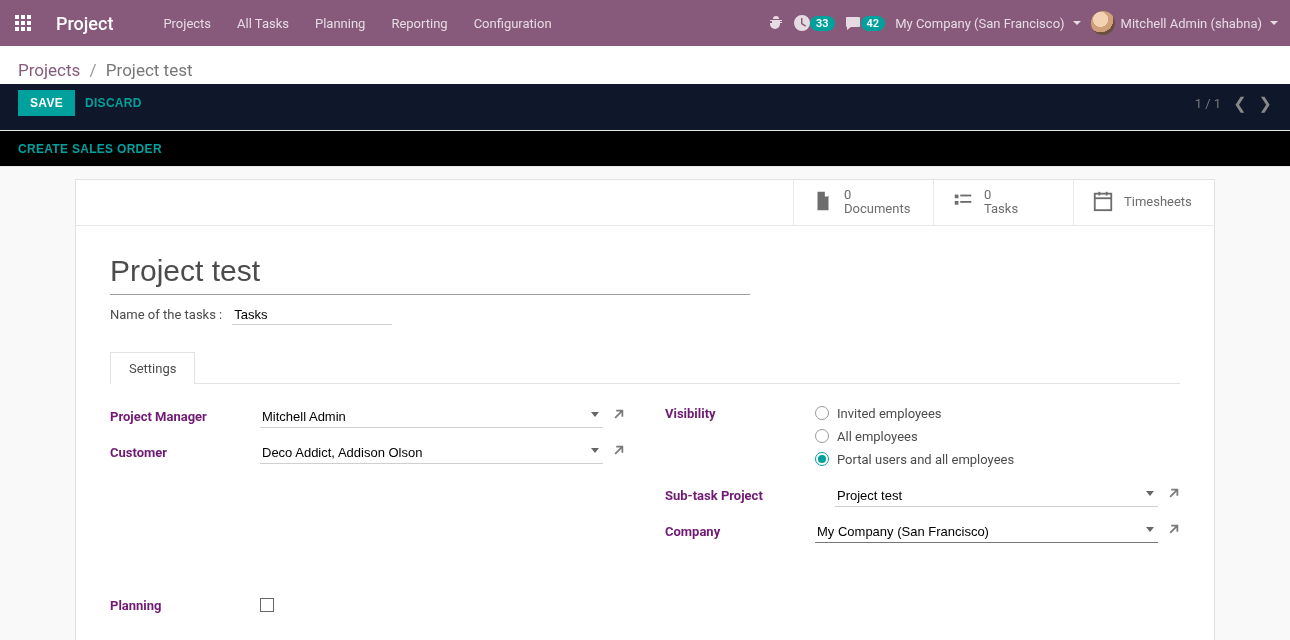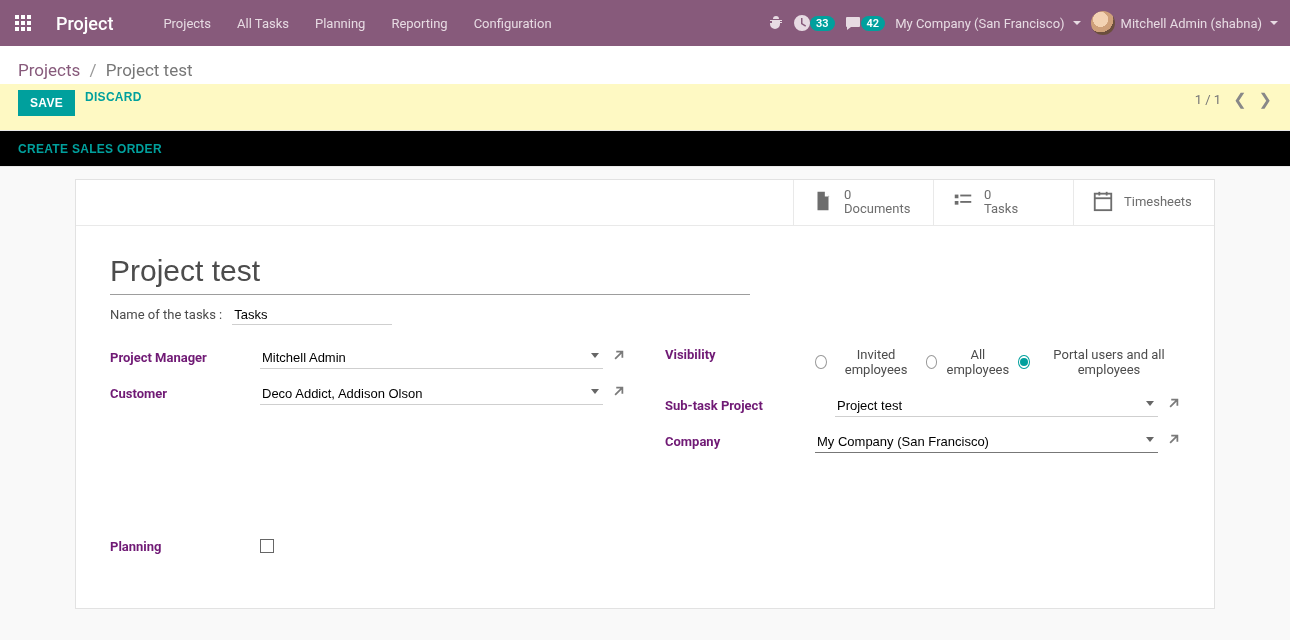--- a/index.html
+++ b/index.html
@@ -70,22 +70,22 @@
     background: #fff;
     padding: 14px 18px 4px 18px;
     border-bottom: 0;
   }
   .crumb-row .crumb-link { color: #875a7b; font-size: 17px; cursor: pointer; }
   .crumb-row .crumb-sep { color: #999; margin: 0 6px; font-size: 17px; }
   .crumb-row .crumb-current { color: #777; font-size: 17px; }
 
   
   .control-row {
-    background: #fef9c3;
-    display: flex; align-items: flex-start;
+    background: #0f172a;
+    display: flex; align-items: center;
     padding: 6px 18px 14px 18px;
     border-bottom: 1px solid #e9e9e9;
   }
   .btn-primary {
     background: #00a09d; color: #fff; border: none;
     padding: 6px 12px; font-weight: 600; font-size: 12px;
     cursor: pointer; letter-spacing: 0.3px;
   }
   .btn-link {
     background: transparent; border: none;
@@ -198,21 +198,21 @@
     border-left: 4px solid transparent;
     border-right: 4px solid transparent;
     border-top: 5px solid #666;
     cursor: pointer;
   }
   .ext-link {
     color: #7a7a7a; cursor: pointer; font-size: 13px;
   }
   .ext-link svg { width: 14px; height: 14px; fill: #7a7a7a; }
 
-  .radio-group { display: flex; gap: 8px; text-align: center; }
+  .radio-group { display: flex; flex-direction: column; gap: 8px; }
   .radio-opt { display: flex; align-items: center; gap: 8px; cursor: pointer; }
   .radio {
     width: 14px; height: 14px; border: 1.5px solid #9a9a9a;
     border-radius: 50%; display: inline-flex; align-items: center; justify-content: center;
   }
   .radio.checked { border-color: #00a09d; }
   .radio.checked::after {
     content: ""; width: 8px; height: 8px; background: #00a09d; border-radius: 50%;
   }
 
@@ -344,20 +344,23 @@
     </div>
 
     <div class="sheet-body">
       <input class="title-input" value="Project test" style="">
       <div class="task-row">
         <span class="lbl">Name of the tasks :</span>
         <input value="Tasks" style="">
       </div>
 
       
+      <div class="tabs">
+        <div class="tab">Settings</div>
+      </div>
 
       
       <div class="form-grid">
 
         <div class="col">
           <div class="field-row">
             <div class="field-label">Project Manager</div>
             <div class="many2one">
               <input value="Mitchell Admin" style="">
               <span class="m2o-arrow"></span>

